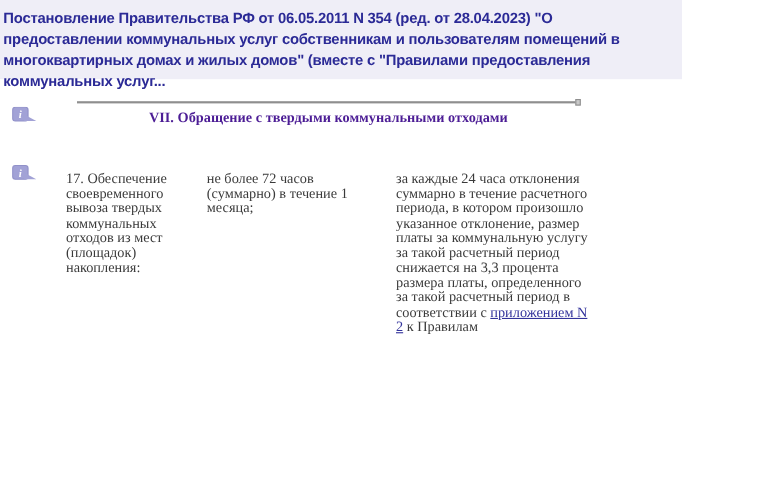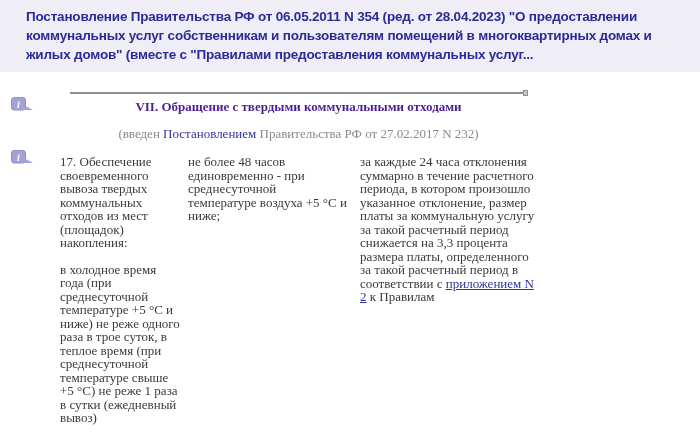--- a/index.html
+++ b/index.html
@@ -3,23 +3,23 @@
 <meta charset="utf-8">
 <style>
   html,body{margin:0;padding:0;}
   body{
     width:700px;height:447px;position:relative;overflow:hidden;
     background:#ffffff;
     font-family:"Liberation Serif", serif;
   }
   
   .banner{
-    position:absolute;left:0;top:0;width:700px;height:72px;
+    position:absolute;left:0;top:0;width:620px;height:72px;
     background:#efeef7;box-sizing:border-box;
-    padding:7px 30px 0 26px;
+    padding:7px 30px 0 3px;
   }
   .banner-text{
     font-family:"Liberation Sans", sans-serif;
     font-weight:bold;font-size:13.5px;line-height:19px;
     letter-spacing:-0.2px;color:#2b2a96;cursor:pointer;
   }
   
   .rule{
     position:absolute;left:70px;top:92px;width:455px;height:2px;
     background:#8f8f8f;
@@ -77,29 +77,25 @@
     <text x="7.5" y="10.5" text-anchor="middle" font-family="Liberation Serif, serif" font-style="italic" font-weight="bold" font-size="10" fill="#ffffff">i</text>
   </svg>
 </div>
 
 <div class="rule">
   <div class="rule-cap"></div>
 </div>
 
 <div class="section-head">
   <div class="section-title">VII. Обращение с твердыми коммунальными отходами</div>
-  <div class="section-sub">
-    <span>(введен </span><span class="sub-link">Постановлением</span><span> Правительства РФ от 27.02.2017 N 232)</span>
-  </div>
 </div>
 
 <div class="col col-1">
   <p>17. Обеспечение своевременного вывоза твердых коммунальных отходов из мест (площадок) накопления:</p>
-  <p>в холодное время года (при среднесуточной температуре +5 °C и ниже) не реже одного раза в трое суток, в теплое время (при среднесуточной температуре свыше +5 °C) не реже 1 раза в сутки (ежедневный вывоз)</p>
 </div>
 
 <div class="col col-2">
-  <p>не более 48 часов единовременно - при среднесуточной температуре воздуха +5 °C и ниже;</p>
+  <p>не более 72 часов (суммарно) в течение 1 месяца;</p>
 </div>
 
 <div class="col col-3">
   <p><span>за каждые 24 часа отклонения суммарно в течение расчетного периода, в котором произошло указанное отклонение, размер платы за коммунальную услугу за такой расчетный период снижается на 3,3 процента размера платы, определенного за такой расчетный период в соответствии с </span><span class="body-link">приложением N 2</span><span> к Правилам</span></p>
 </div>
 
 </body></html>

